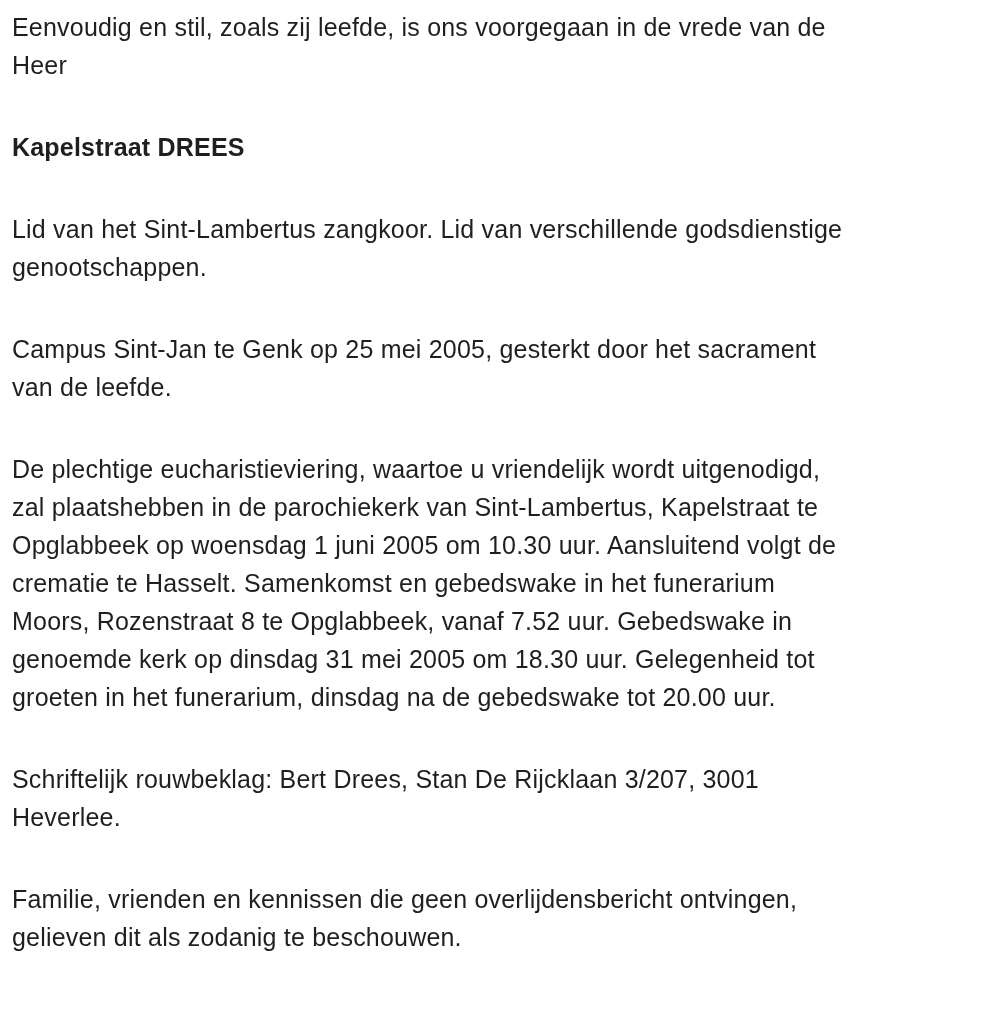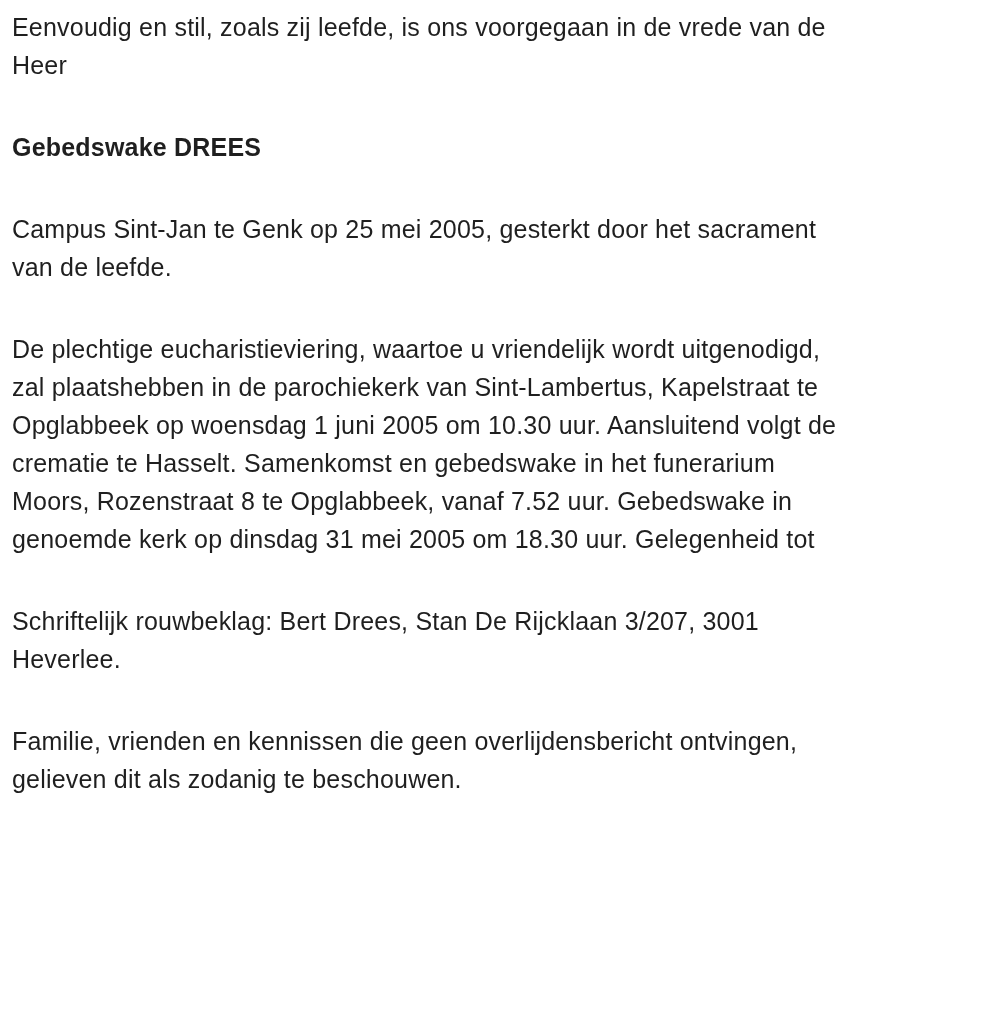--- a/index.html
+++ b/index.html
@@ -36,36 +36,41 @@
 <body>
 
 <div class="page">
 
   <p class="para">
     <span class="line">Eenvoudig en stil, zoals zij leefde, is ons voorgegaan in de vrede van de</span>
     <span class="line">Heer</span>
   </p>
 
   <p class="para name">
-    <span class="line">Gebedswake DREES</span>
+    <span class="line">Kapelstraat DREES</span>
   </p>
 
+  <p class="para">
+    <span class="line">Lid van het Sint-Lambertus zangkoor. Lid van verschillende godsdienstige</span>
+    <span class="line">genootschappen.</span>
+  </p>
 
   <p class="para">
     <span class="line">Campus Sint-Jan te Genk op 25 mei 2005, gesterkt door het sacrament</span>
     <span class="line">van de leefde.</span>
   </p>
 
   <p class="para">
     <span class="line">De plechtige eucharistieviering, waartoe u vriendelijk wordt uitgenodigd,</span>
     <span class="line">zal plaatshebben in de parochiekerk van Sint-Lambertus, Kapelstraat te</span>
     <span class="line">Opglabbeek op woensdag 1 juni 2005 om 10.30 uur. Aansluitend volgt de</span>
     <span class="line">crematie te Hasselt. Samenkomst en gebedswake in het funerarium</span>
     <span class="line">Moors, Rozenstraat 8 te Opglabbeek, vanaf 7.52 uur. Gebedswake in</span>
     <span class="line">genoemde kerk op dinsdag 31 mei 2005 om 18.30 uur. Gelegenheid tot</span>
+    <span class="line">groeten in het funerarium, dinsdag na de gebedswake tot 20.00 uur.</span>
   </p>
 
   <p class="para">
     <span class="line">Schriftelijk rouwbeklag: Bert Drees, Stan De Rijcklaan 3/207, 3001</span>
     <span class="line">Heverlee.</span>
   </p>
 
   <p class="para">
     <span class="line">Familie, vrienden en kennissen die geen overlijdensbericht ontvingen,</span>
     <span class="line">gelieven dit als zodanig te beschouwen.</span>

